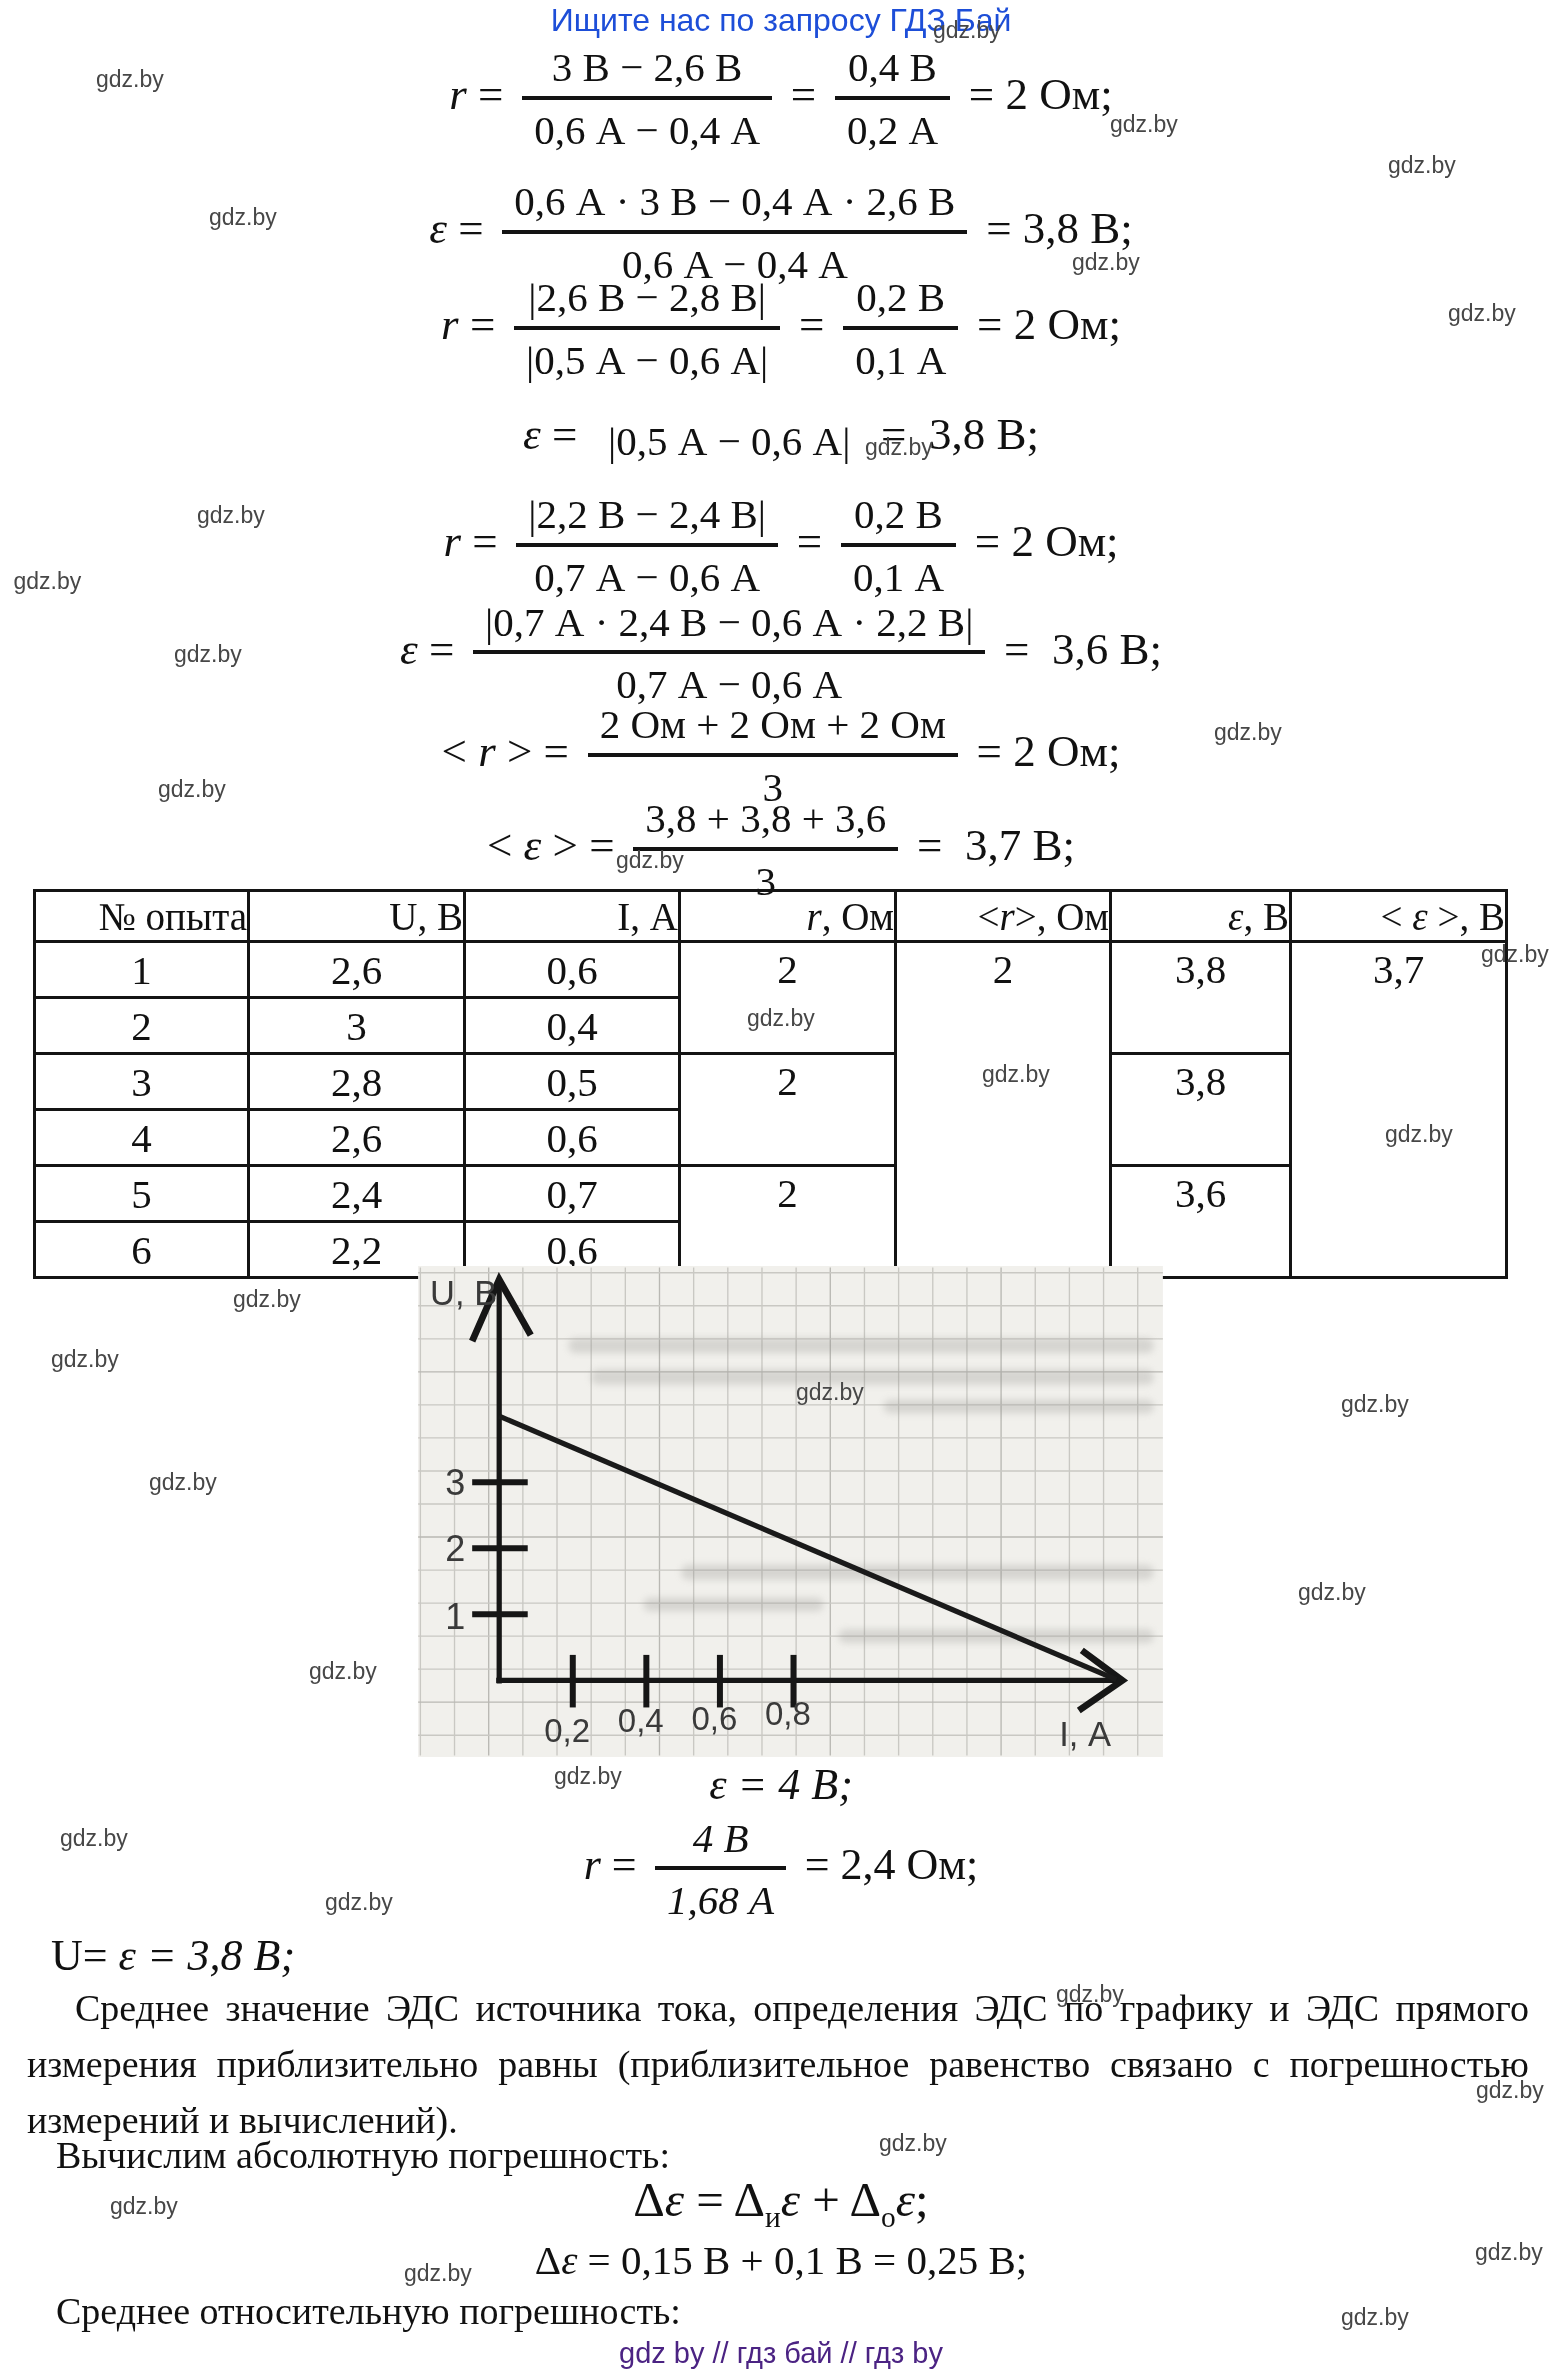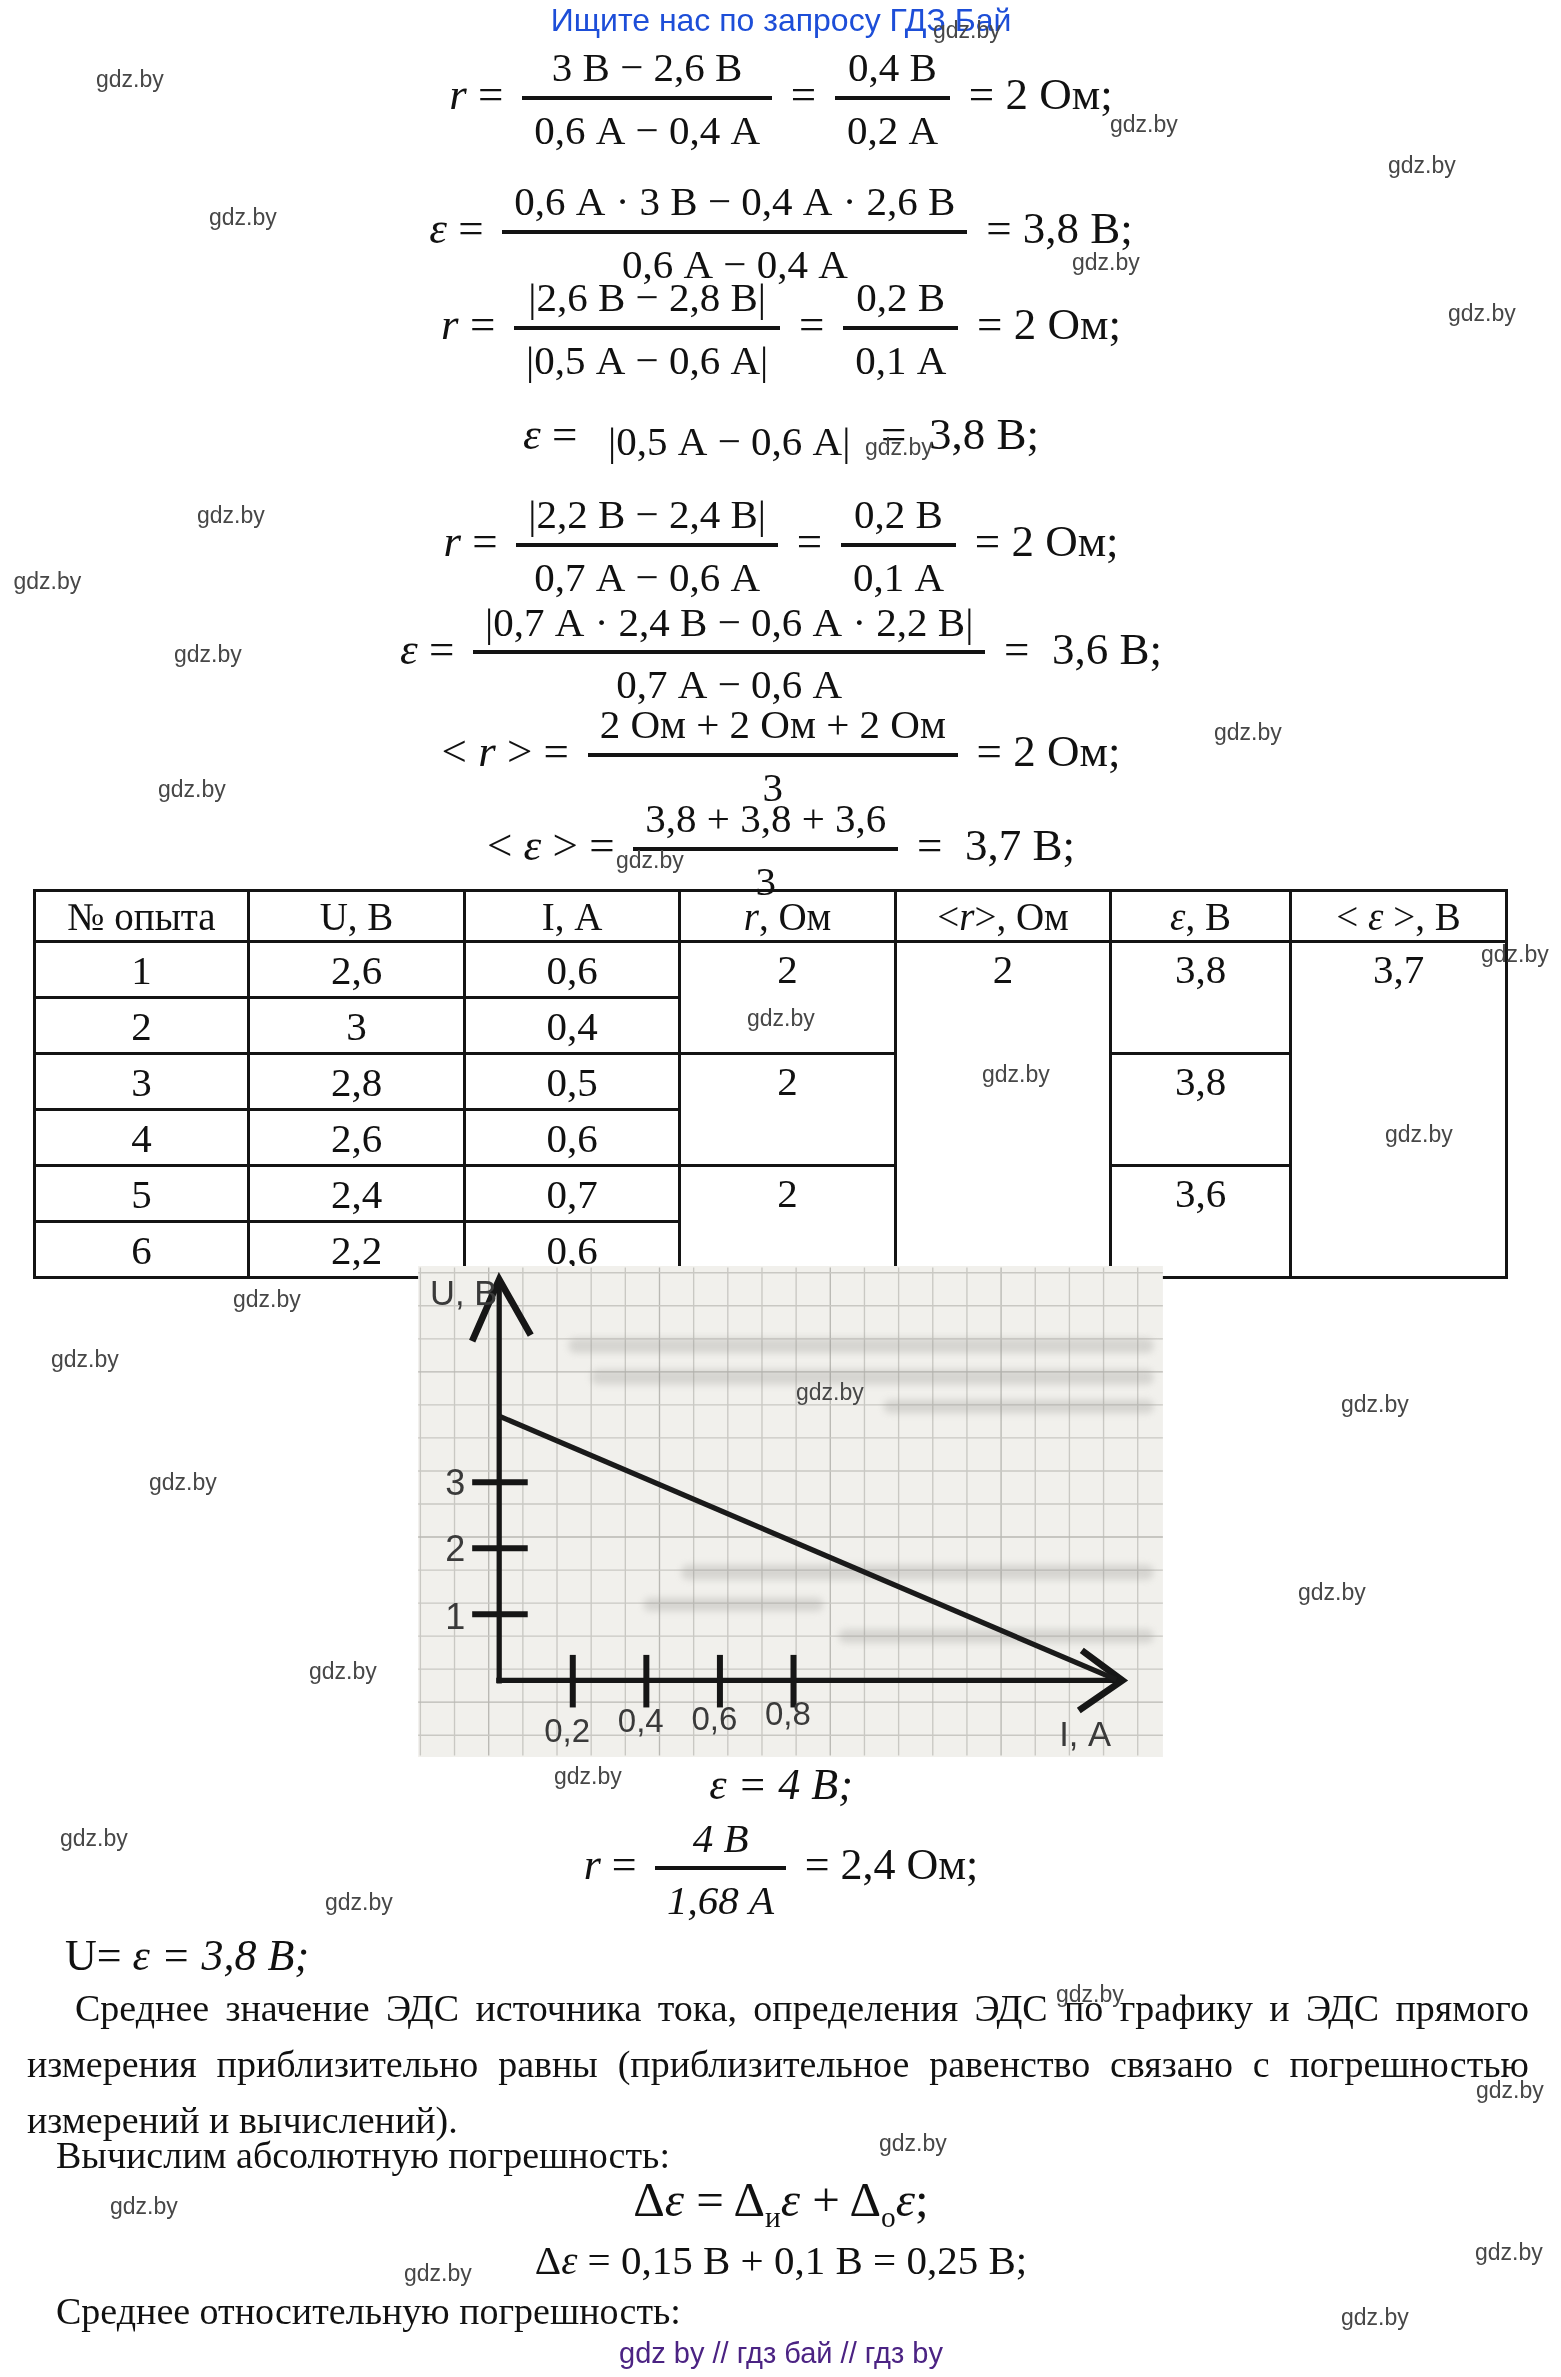--- a/index.html
+++ b/index.html
@@ -23,33 +23,33 @@
   .eq-0{top:30px;height:137px;}
   .eq-1{top:168px;height:129px;}
   .eq-2{top:261px;height:135px;}
   .eq-3{top:368px;height:137px;}
   .eq-4{top:478px;height:135px;}
   .eq-5{top:586px;height:134px;}
   .eq-6{top:691px;height:129px;}
   .eq-7{top:785px;height:129px;}
   .eq-8{top:1760px;height:48px;font-size:44px;}
   .eq-9{top:1808px;height:122px;font-size:44px;}
-  .eq-10{top:1928px;height:54px;justify-content:flex-start;padding-left:65px;font-size:44px;}
+  .eq-10{top:1928px;height:54px;justify-content:flex-start;padding-left:51px;font-size:44px;}
   .eq-11{top:2175px;height:54px;font-size:49px;}
   .eq-12{top:2233px;height:54px;font-size:41px;}
   
   table.results{
     position:absolute;left:33px;top:889px;width:1470px;
     border-collapse:collapse;table-layout:fixed;
   }
   table.results th,table.results td{
     border:3px solid #141414;text-align:center;font-weight:normal;padding:0;
     overflow:hidden;
   }
-  table.results th{height:48px;font-size:39px;}
+  table.results th{height:48px;font-size:39px;text-align:right;}
   table.results td{height:53px;font-size:41px;}
   table.results td[rowspan]{vertical-align:top;}
   .mv{height:51px;display:flex;align-items:center;justify-content:center;}
   
   .graph{position:absolute;left:418px;top:1266px;}
   .graph text{font-family:"Liberation Sans",sans-serif;fill:#3a3a3a;}
   
   .para{
     position:absolute;left:27px;right:33px;top:1963px;
     font-size:38px;line-height:1.47;text-align:justify;text-indent:48px;margin-top:18px;

